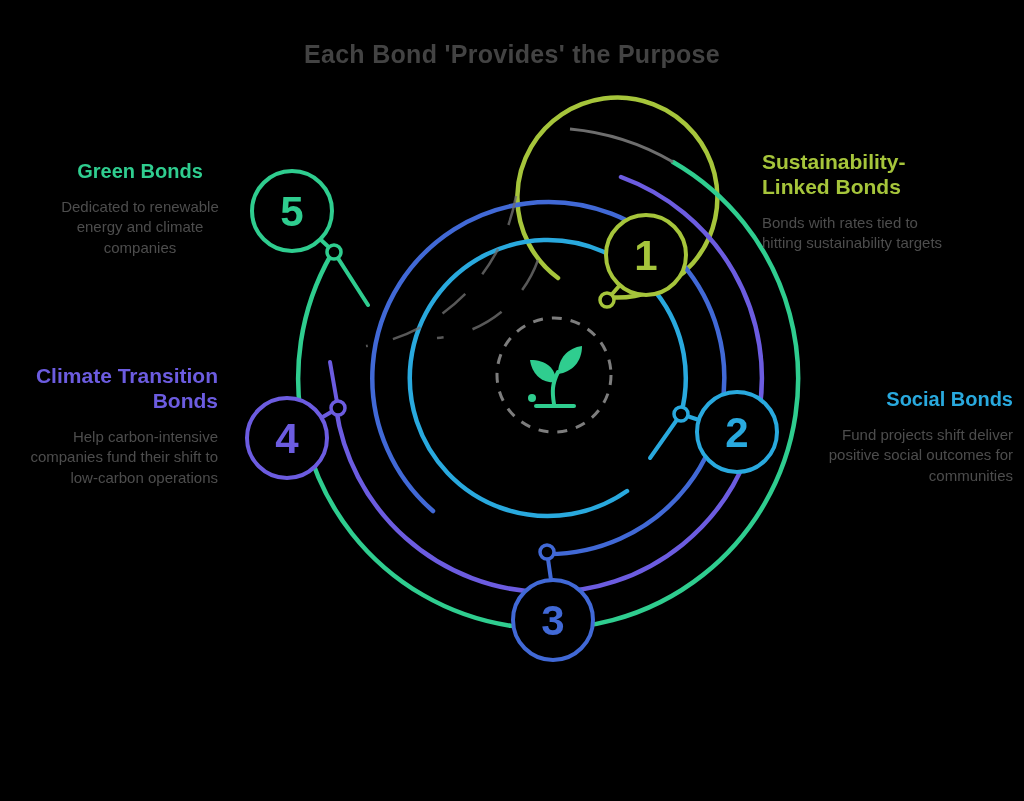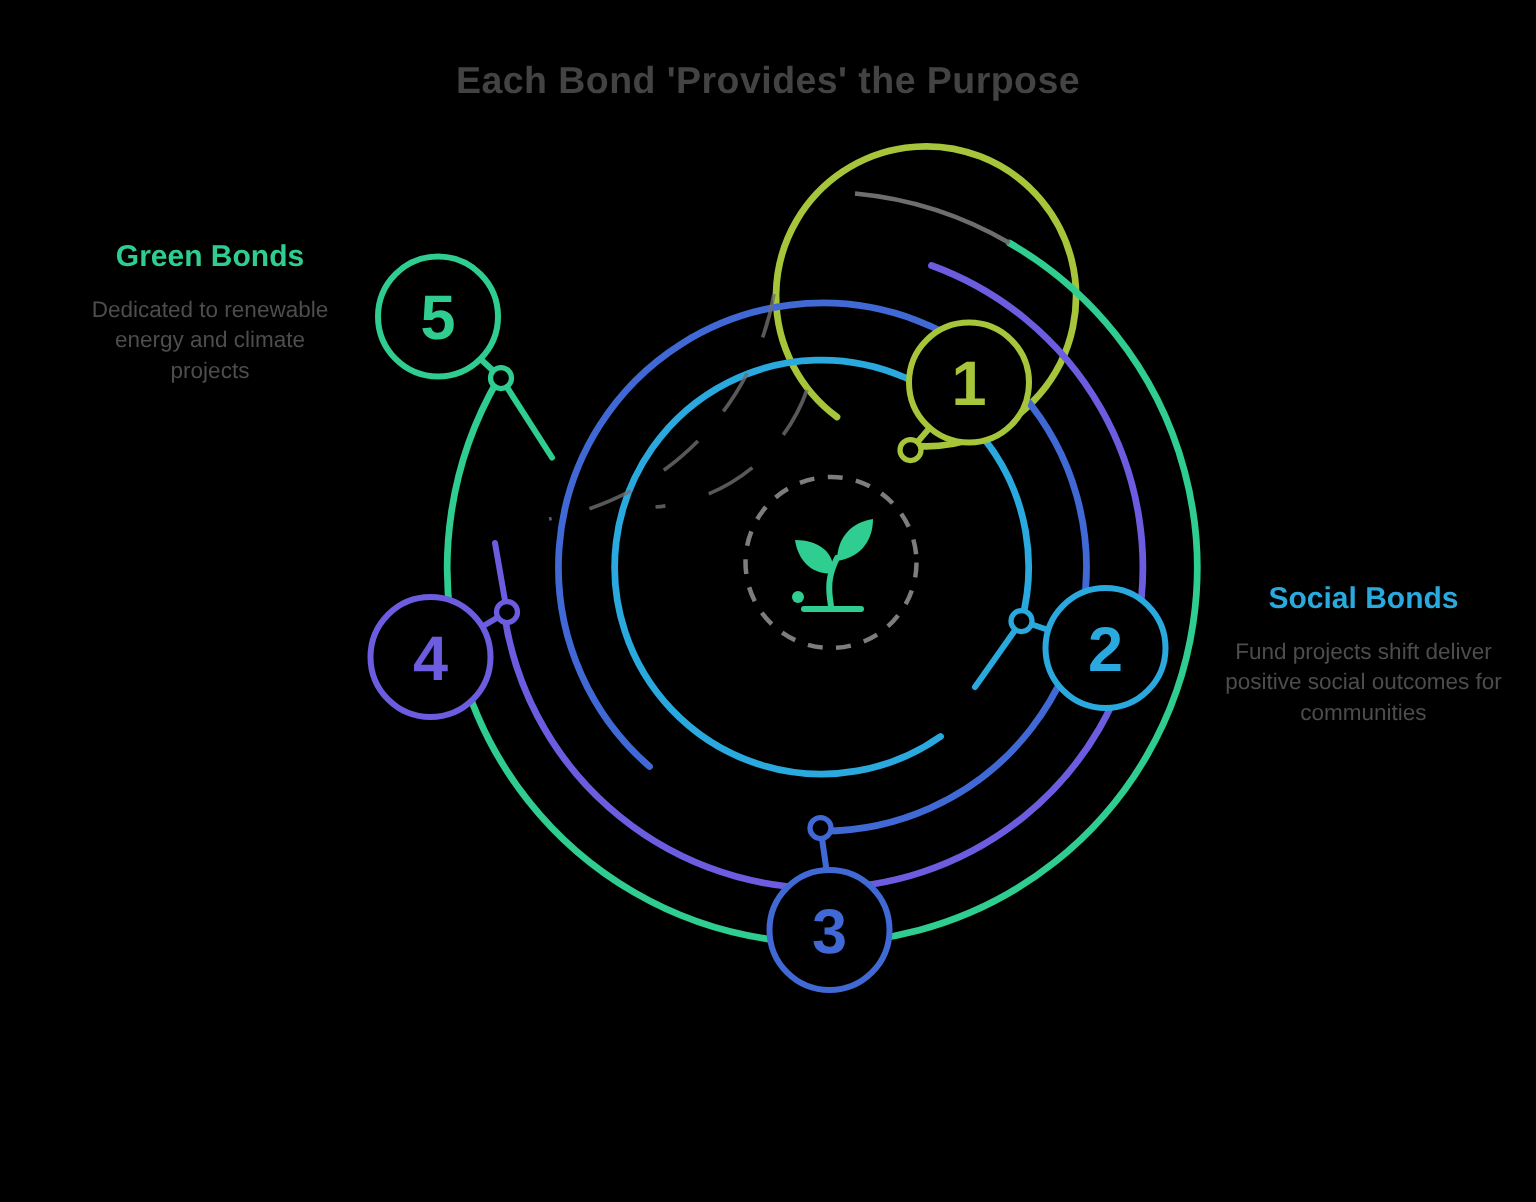--- a/index.html
+++ b/index.html
@@ -7,21 +7,21 @@
           font-family:"Liberation Sans",sans-serif;}
   .title{position:absolute;top:40px;left:0;width:1024px;text-align:center;
          font-size:25px;font-weight:bold;color:#434343;letter-spacing:.3px;}
   .label{position:absolute;}
   .label h2{margin:0;font-size:21px;font-weight:bold;line-height:1.18;white-space:pre-line;}
   .label p{margin:13px 0 0 0;font-size:15px;line-height:1.38;color:#4d4d4d;}
   .lb-green{left:52px;top:160px;width:176px;text-align:center;}
   .lb-green h2{color:#2fcd8f;font-size:20px;}
   .lb-slb{left:762px;top:150px;width:182px;text-align:left;}
   .lb-slb h2{color:#a6c53b;}
-  .lb-social{left:805px;top:388px;width:208px;text-align:center;}
+  .lb-social{left:805px;top:388px;width:208px;text-align:right;}
   .lb-social h2{color:#29a9de;font-size:20px;}
   .lb-climate{left:30px;top:364px;width:188px;text-align:right;}
   .lb-climate h2{color:#6c5ce0;}
   .lb-blue{left:425px;top:674px;width:280px;text-align:center;margin-top:44px;}
   .lb-blue h2{color:#4169d6;font-size:20px;}
   svg{position:absolute;left:0;top:0;}
   .badge-num{font-family:"Liberation Sans",sans-serif;font-weight:bold;font-size:42px;}
 </style>
 </head>
 <body>
@@ -93,29 +93,39 @@
       <g>
         <path d="M 554 404 C 552 392 552 384 558 372" stroke="#2fcd8f" stroke-width="4" fill="none" stroke-linecap="round"></path>
         <path d="M 556 382 C 542 384 532 374 530 360 C 546 360 556 368 556 382 Z" fill="#2fcd8f"></path>
         <path d="M 558 374 C 558 358 568 348 582 346 C 582 362 572 372 558 374 Z" fill="#2fcd8f"></path>
         <path d="M 536 406 L 574 406" stroke="#2fcd8f" stroke-width="4" stroke-linecap="round"></path>
         <circle cx="532" cy="398" r="4" fill="#2fcd8f"></circle>
       </g>
     </g>
   </svg>
 
+  <div class="label lb-slb">
+    <h2>Sustainability-
+Linked Bonds</h2>
+    <p>Bonds with rates tied to hitting sustainability targets</p>
+  </div>
 
   <div class="label lb-social">
     <h2>Social Bonds</h2>
     <p>Fund projects shift deliver positive social outcomes for communities</p>
   </div>
 
   <div class="label lb-blue">
     <h2>Blue Bonds</h2>
   </div>
 
+  <div class="label lb-climate">
+    <h2>Climate Transition
+Bonds</h2>
+    <p>Help carbon-intensive companies fund their shift to low-carbon operations</p>
+  </div>
 
   <div class="label lb-green">
     <h2>Green Bonds</h2>
-    <p>Dedicated to renewable energy and climate projects</p>
+    <p>Dedicated to renewable energy and climate companies</p>
   </div>
 
 </div>
 
 </body></html>

